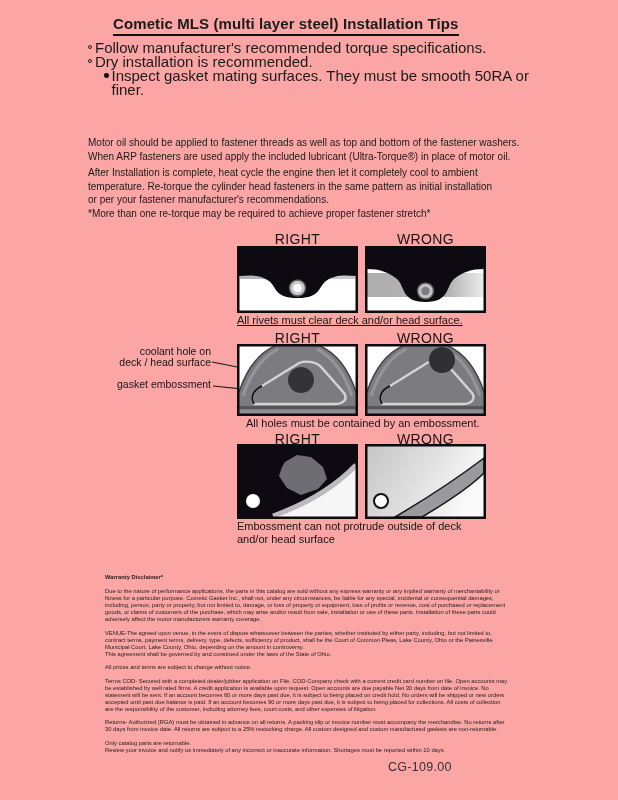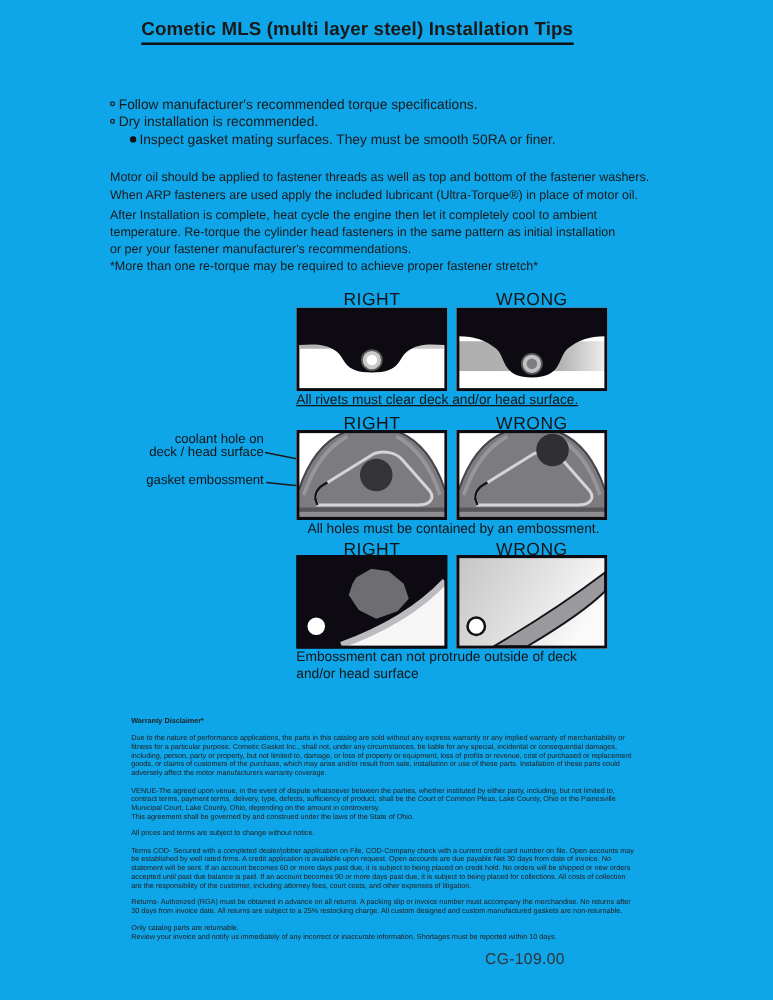--- a/index.html
+++ b/index.html
@@ -1,26 +1,26 @@
 <!DOCTYPE html>
 <html><head>
 <meta charset="utf-8">
 <style>
   * { margin:0; padding:0; box-sizing:border-box; }
   html,body { background:#ffffff; }
   .page {
-    position:relative; width:618px; height:800px; background:#0ea5e9;
+    position:relative; width:618px; height:800px; background:#fca5a5;
     font-family:"Liberation Sans", sans-serif; color:#1a1a1a; overflow:hidden;
   }
   .abs { position:absolute; }
   .title {
     left:113px; top:15px; font-size:15px; font-weight:bold;
     border-bottom:2px solid #111; padding-bottom:2px; letter-spacing:0.1px;
   }
-  .bullets { left:88px; top:41px; font-size:11px; line-height:14px; width:470px;margin-top:36px; }
+  .bullets { left:88px; top:41px; font-size:15px; line-height:14px; width:470px; }
   .b-row { display:flex; align-items:flex-start; }
   .b-marker {
     width:4px; height:4px; border:1px solid #222; border-radius:50%;
     margin:4px 3px 0 0; flex:0 0 auto;
   }
   .sb-row { display:flex; align-items:flex-start; margin-left:16px; }
   .sb-marker {
     width:4.5px; height:4.5px; background:#111; border-radius:50%;
     margin:4px 3px 0 0; flex:0 0 auto;
   }

